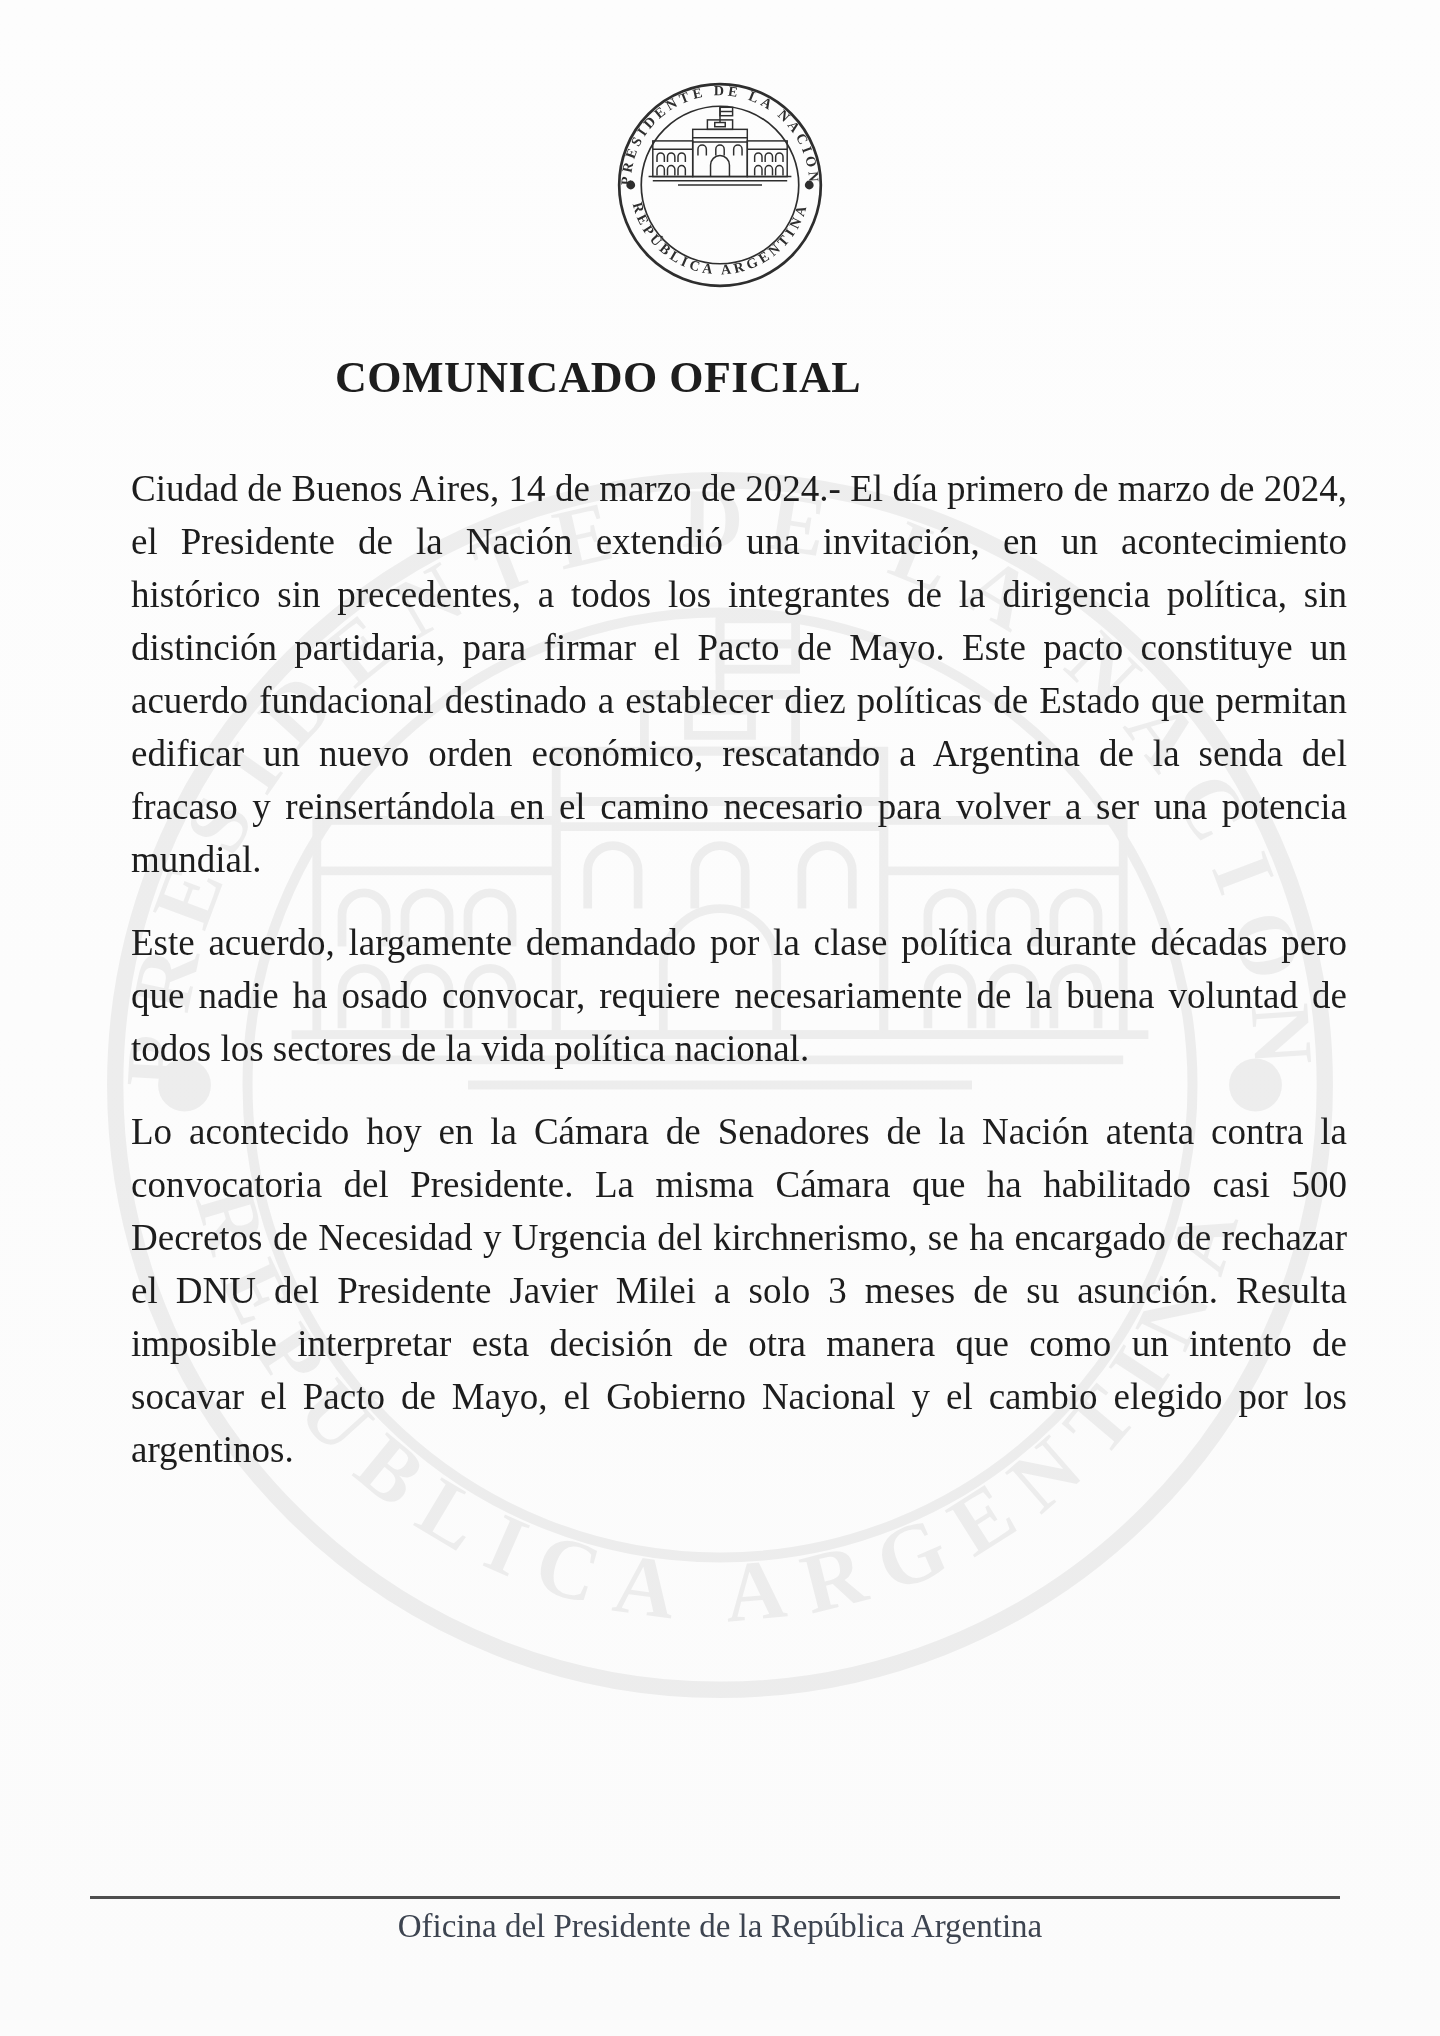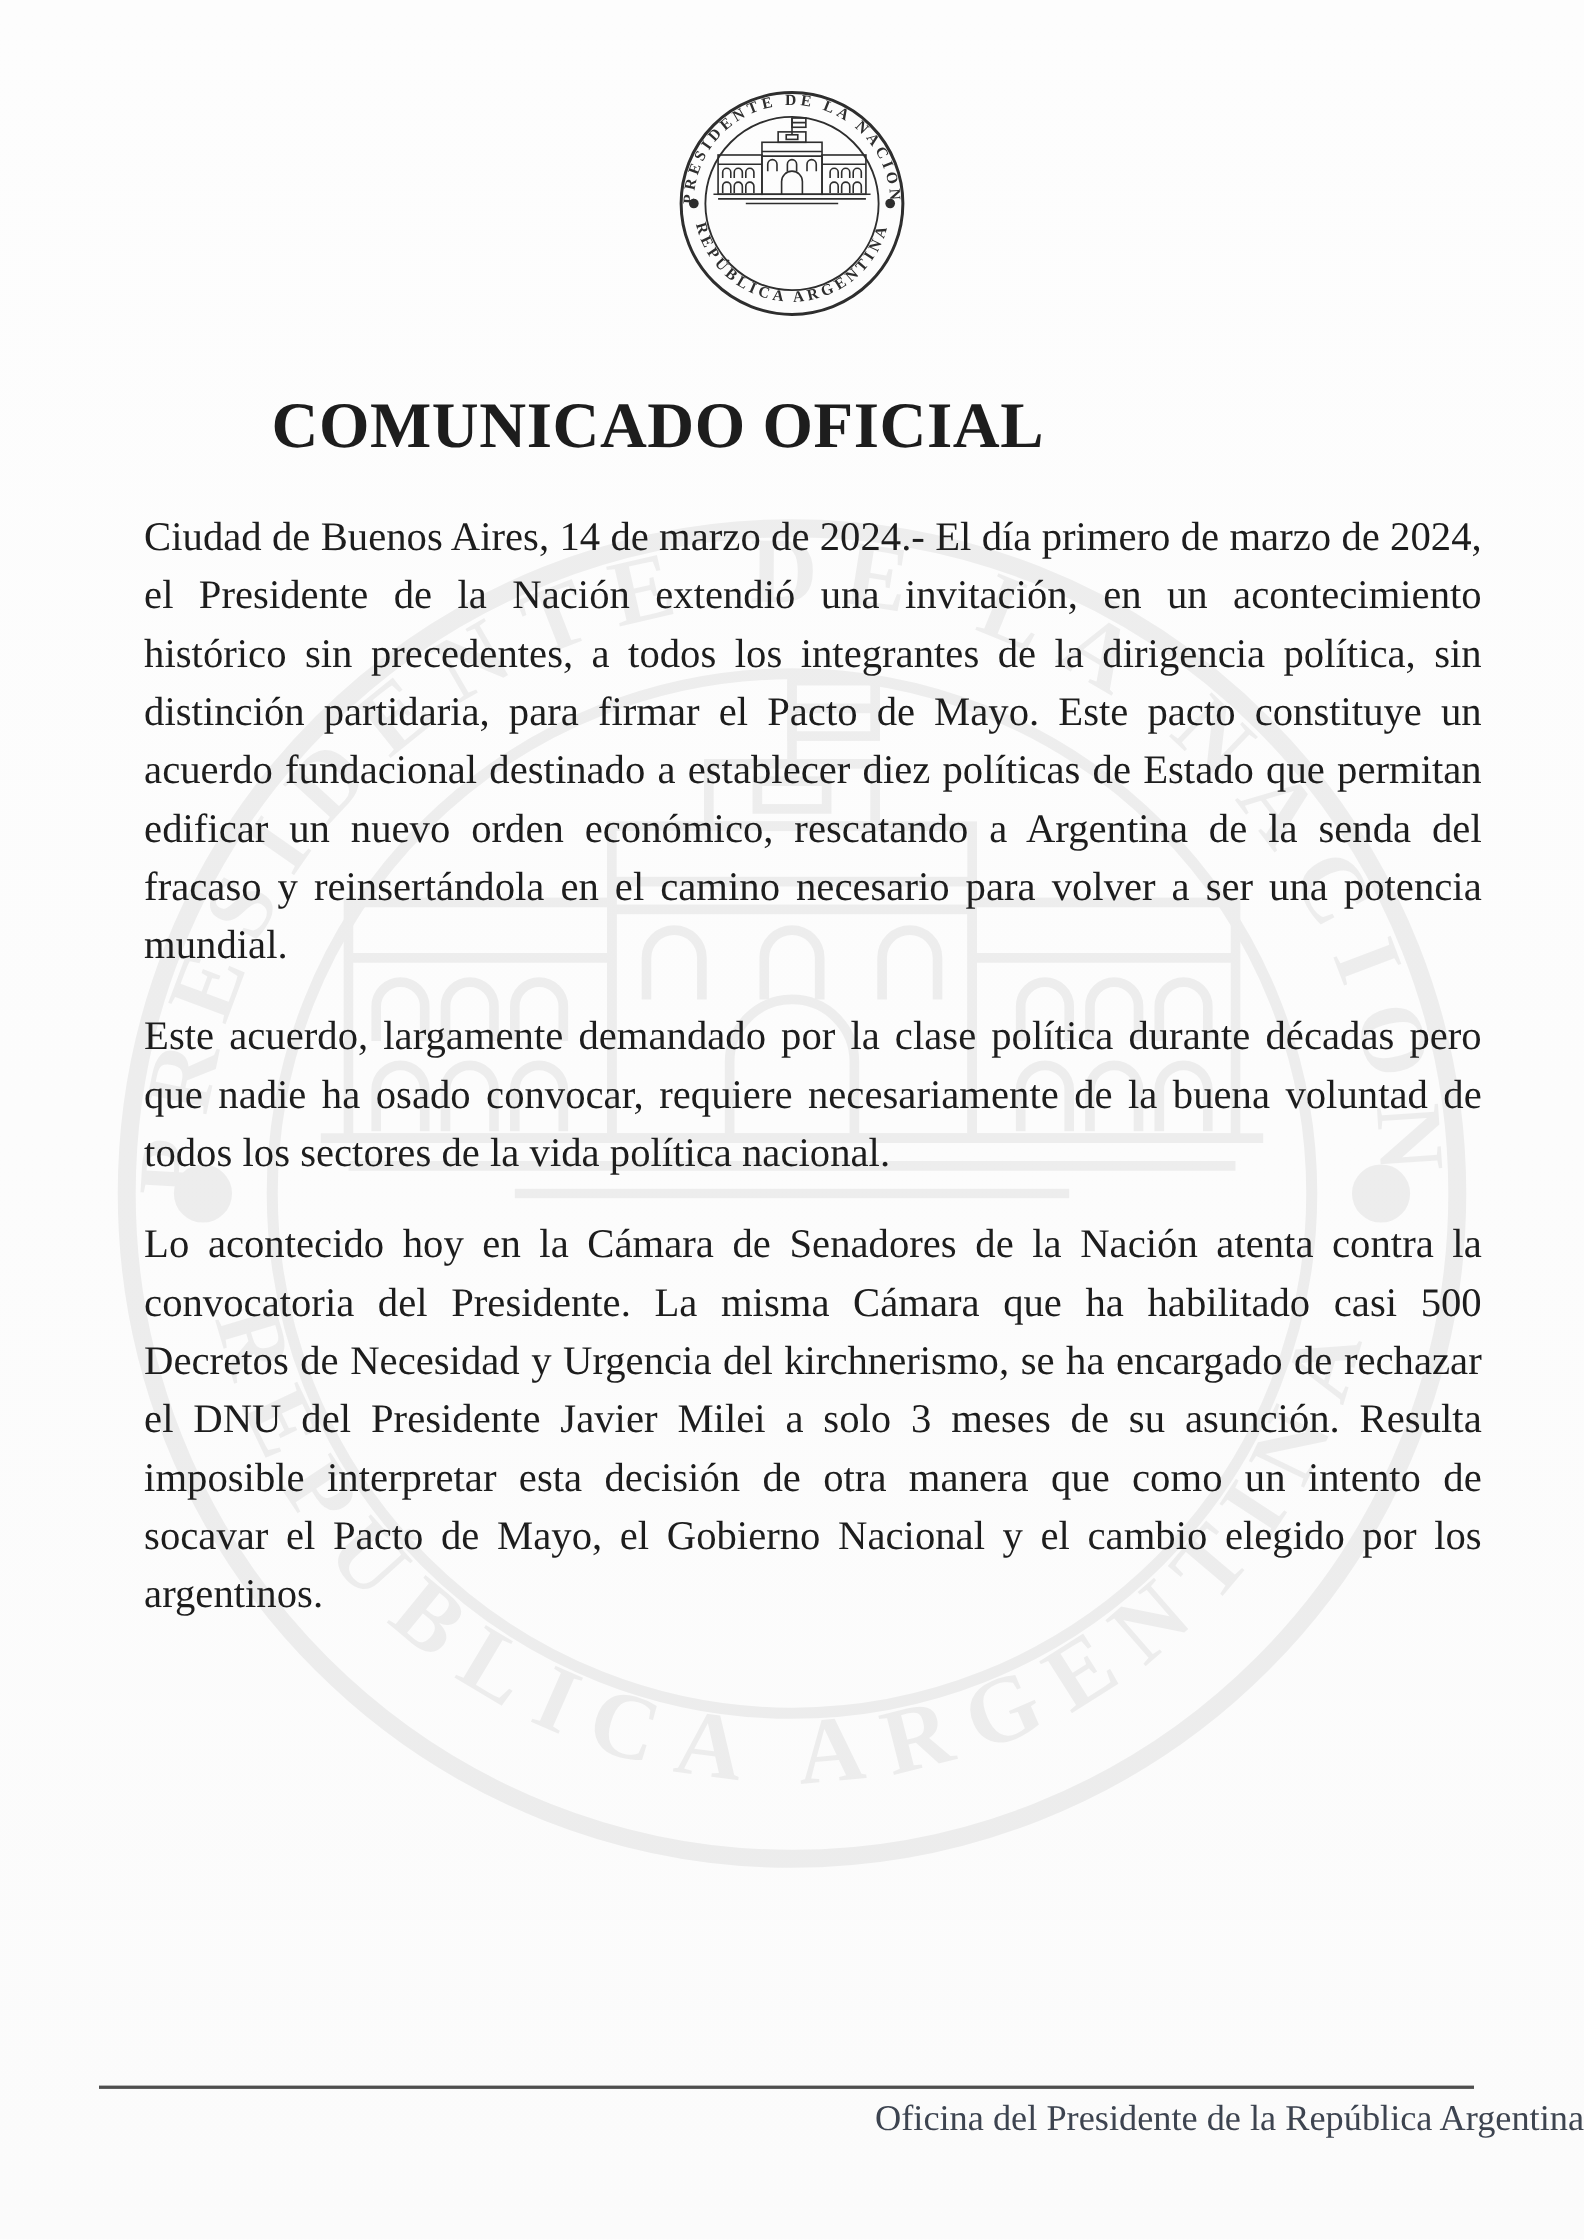--- a/index.html
+++ b/index.html
@@ -34,21 +34,21 @@
     height: 210px;
     color: var(--seal-ink, #2e2e2e);
   }
 
   .doc-title {
     position: absolute;
     top: 352px;
     left: 0;
     width: 1196px;
     text-align: center;
-    font-size: 59px;
+    font-size: 44px;
     font-weight: bold;
     letter-spacing: 0.5px;
     color: var(--ink, #161616);
     margin: 0;
   }
 
   .doc-body {
     position: absolute;
     left: 115px;
     top: 462px;
@@ -70,21 +70,21 @@
     width: 1250px;
     height: 3px;
     background: var(--rule, #4f4f4f);
   }
 
   .footer-text {
     position: absolute;
     left: 0;
     top: 1908px;
     width: 1440px;
-    text-align: right;
+    text-align: center;
     font-size: 33px;
     color: var(--footer-ink, #3d4450);
     margin: 0;
   }
 
   .hidden-defs { position: absolute; width: 0; height: 0; overflow: hidden; }
 </style>
 </head>
 <body>
 

